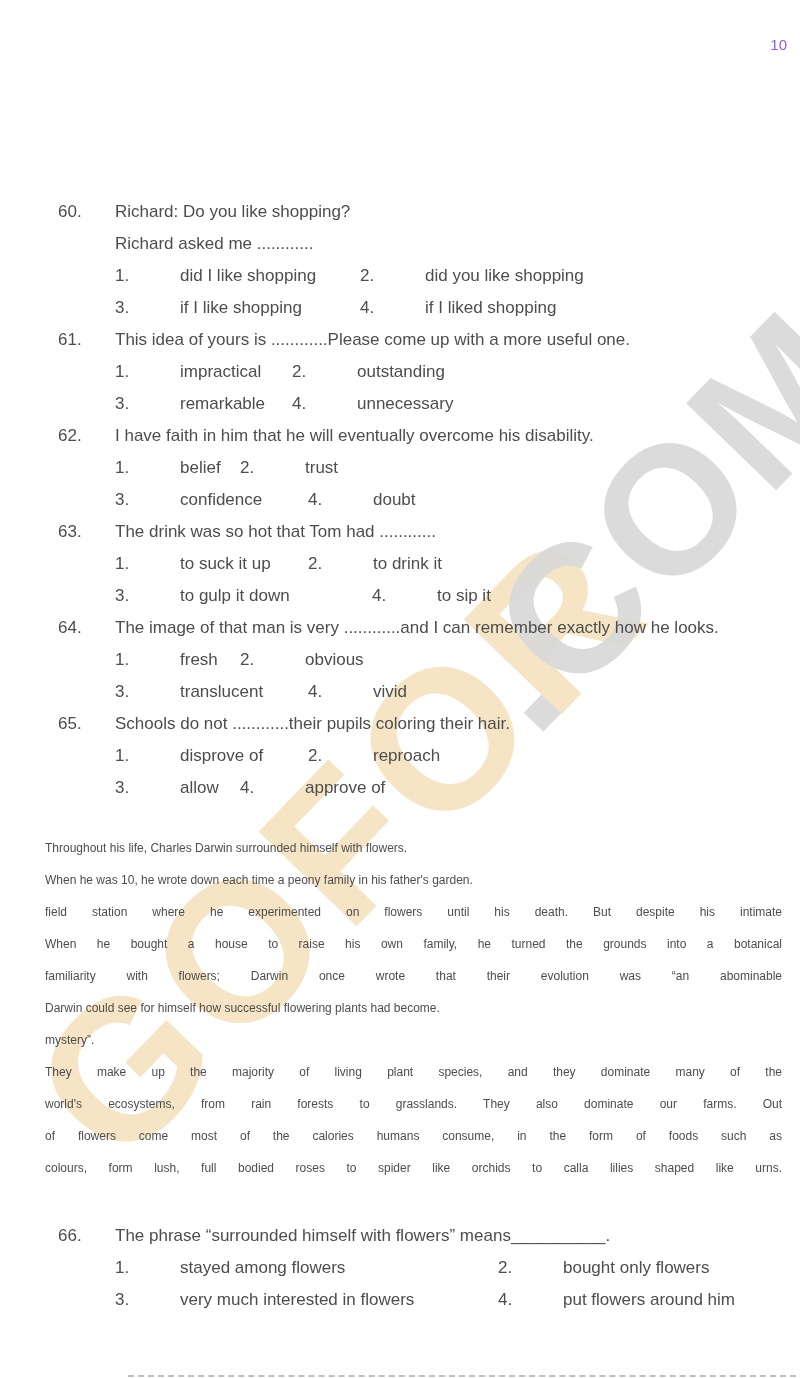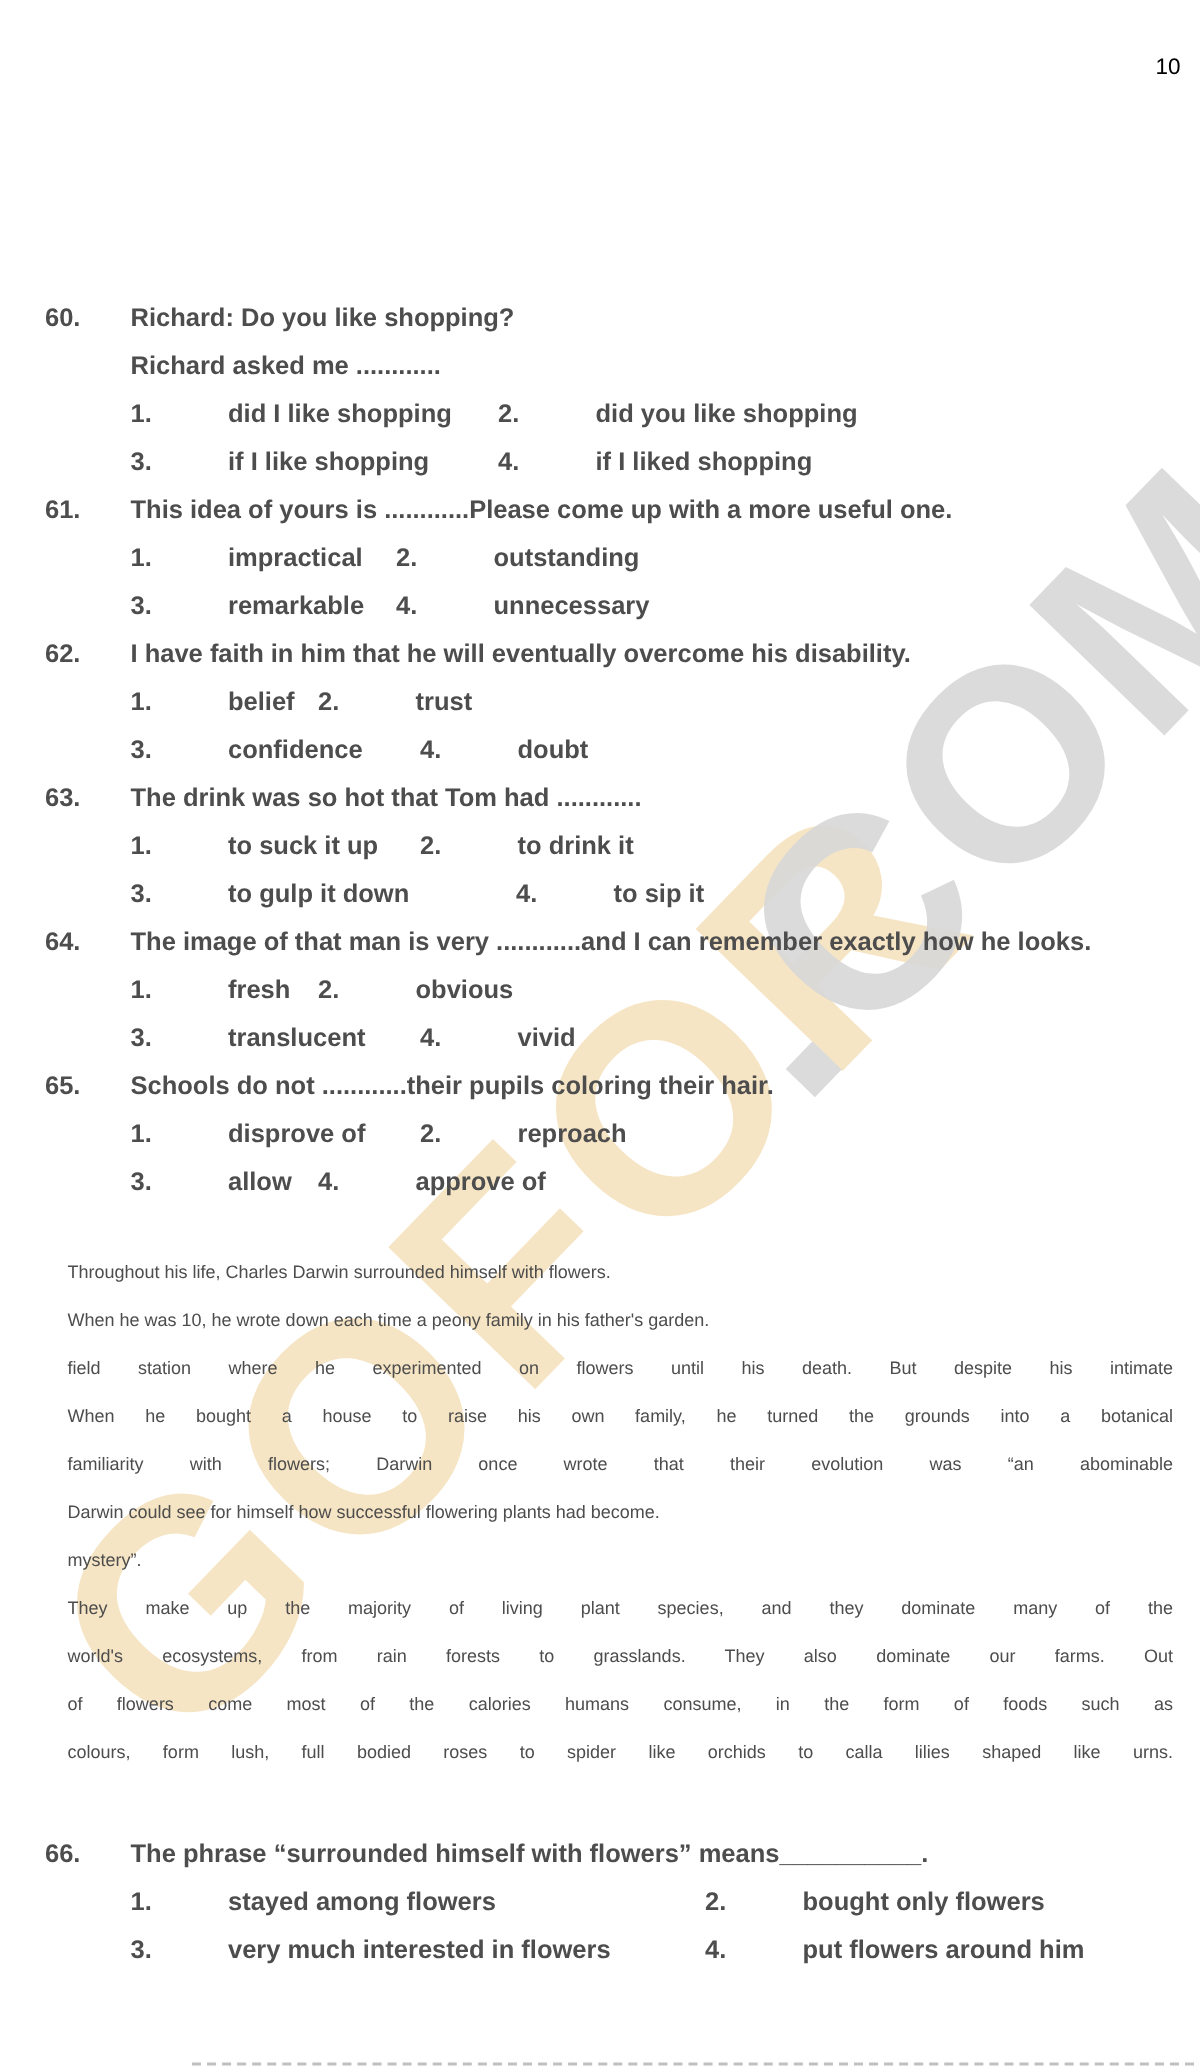--- a/index.html
+++ b/index.html
@@ -22,24 +22,24 @@
   .wm-suffix{
     position:absolute;left:660px;top:520px;
     transform:translate(-50%,-50%) rotate(-46deg);
     font-size:182px;font-weight:800;letter-spacing:4px;
     opacity:.9;white-space:nowrap;
   }
   
   .content{position:relative;z-index:1;}
   .page-number{
     position:absolute;top:36px;right:13px;
-    font-size:15px;color:#000000;z-index:2;
+    font-size:15px;color:#8b5cf6;z-index:2;
   }
   .questions{padding-top:196px;}
-  .q{display:grid;grid-template-columns:57px 1fr;padding-left:30px;font-weight:bold;}
+  .q{display:grid;grid-template-columns:57px 1fr;padding-left:58px;}
   .qnum{font-size:17px;line-height:32px;}
   .qcontent{font-size:17px;line-height:32px;}
   .stem{white-space:pre;line-height:32px;}
   .orow{display:grid;line-height:32px;}
   .onum,.otext{white-space:pre;overflow:visible;}
   
   .passage{
     margin-top:28px;margin-left:45px;width:737px;
     font-size:12px;line-height:32px;
   }

